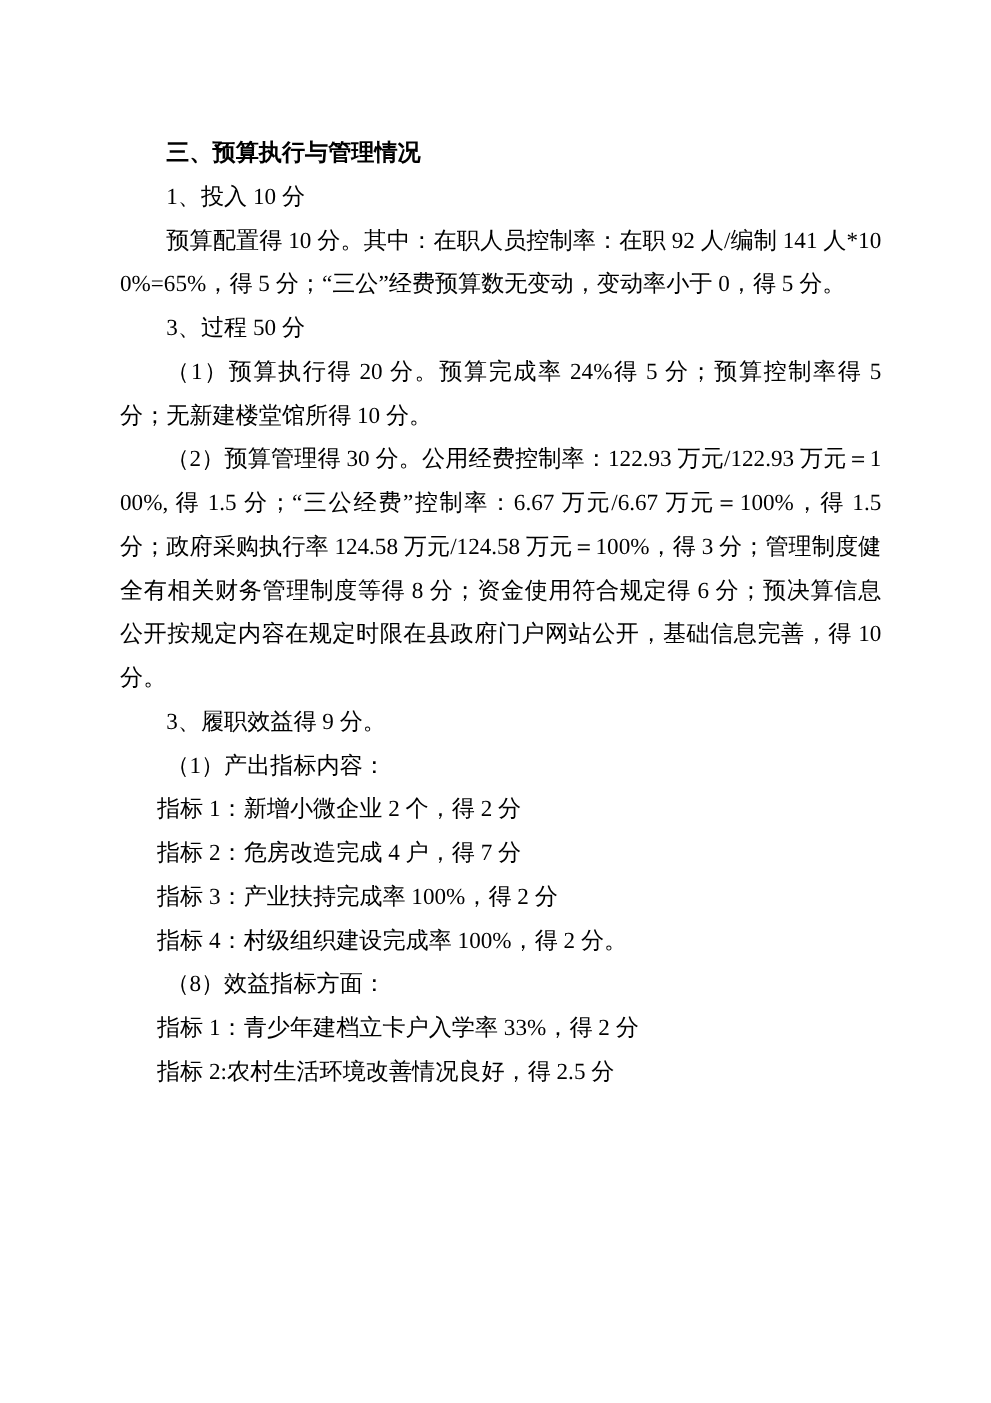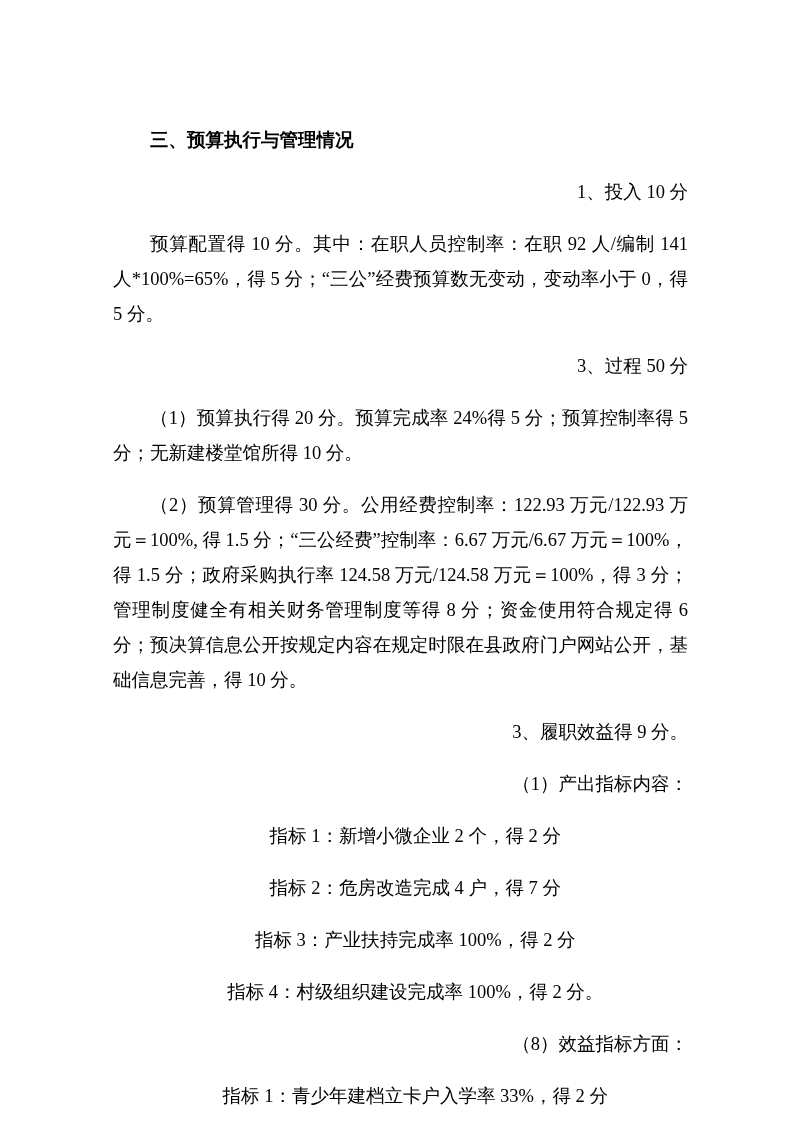--- a/index.html
+++ b/index.html
@@ -14,36 +14,36 @@
       box-sizing: border-box;
       background: #ffffff;
       padding: 106px 88px 0 96px;
       font-family: "Liberation Serif", "DejaVu Serif", serif;
       font-size: 18.5px;
       line-height: 35px;
       color: #000000;
       overflow: hidden;
     }
     .page p {
-      margin: 17px;
+      margin: 0;
       padding: 0;
       text-indent: 2em;
       text-align: justify;
       word-break: break-all;
     }
     .page p.heading {
       font-weight: bold;
       text-align: left;
     }
     .page p.list {
-      text-align: right;
+      text-align: left;
     }
     .page p.sub {
       text-indent: 1.6em;
-      text-align: center;
+      text-align: left;
     }
   </style>
 </head>
 <body>
 
 <div class="page">
   <p class="heading">三、预算执行与管理情况</p>
   <p class="list">1、投入 10 分</p>
   <p>预算配置得 10 分。其中：在职人员控制率：在职 92 人/编制 141 人*100%=65%，得 5 分；“三公”经费预算数无变动，变动率小于 0，得 5 分。</p>
   <p class="list">3、过程 50 分</p>

